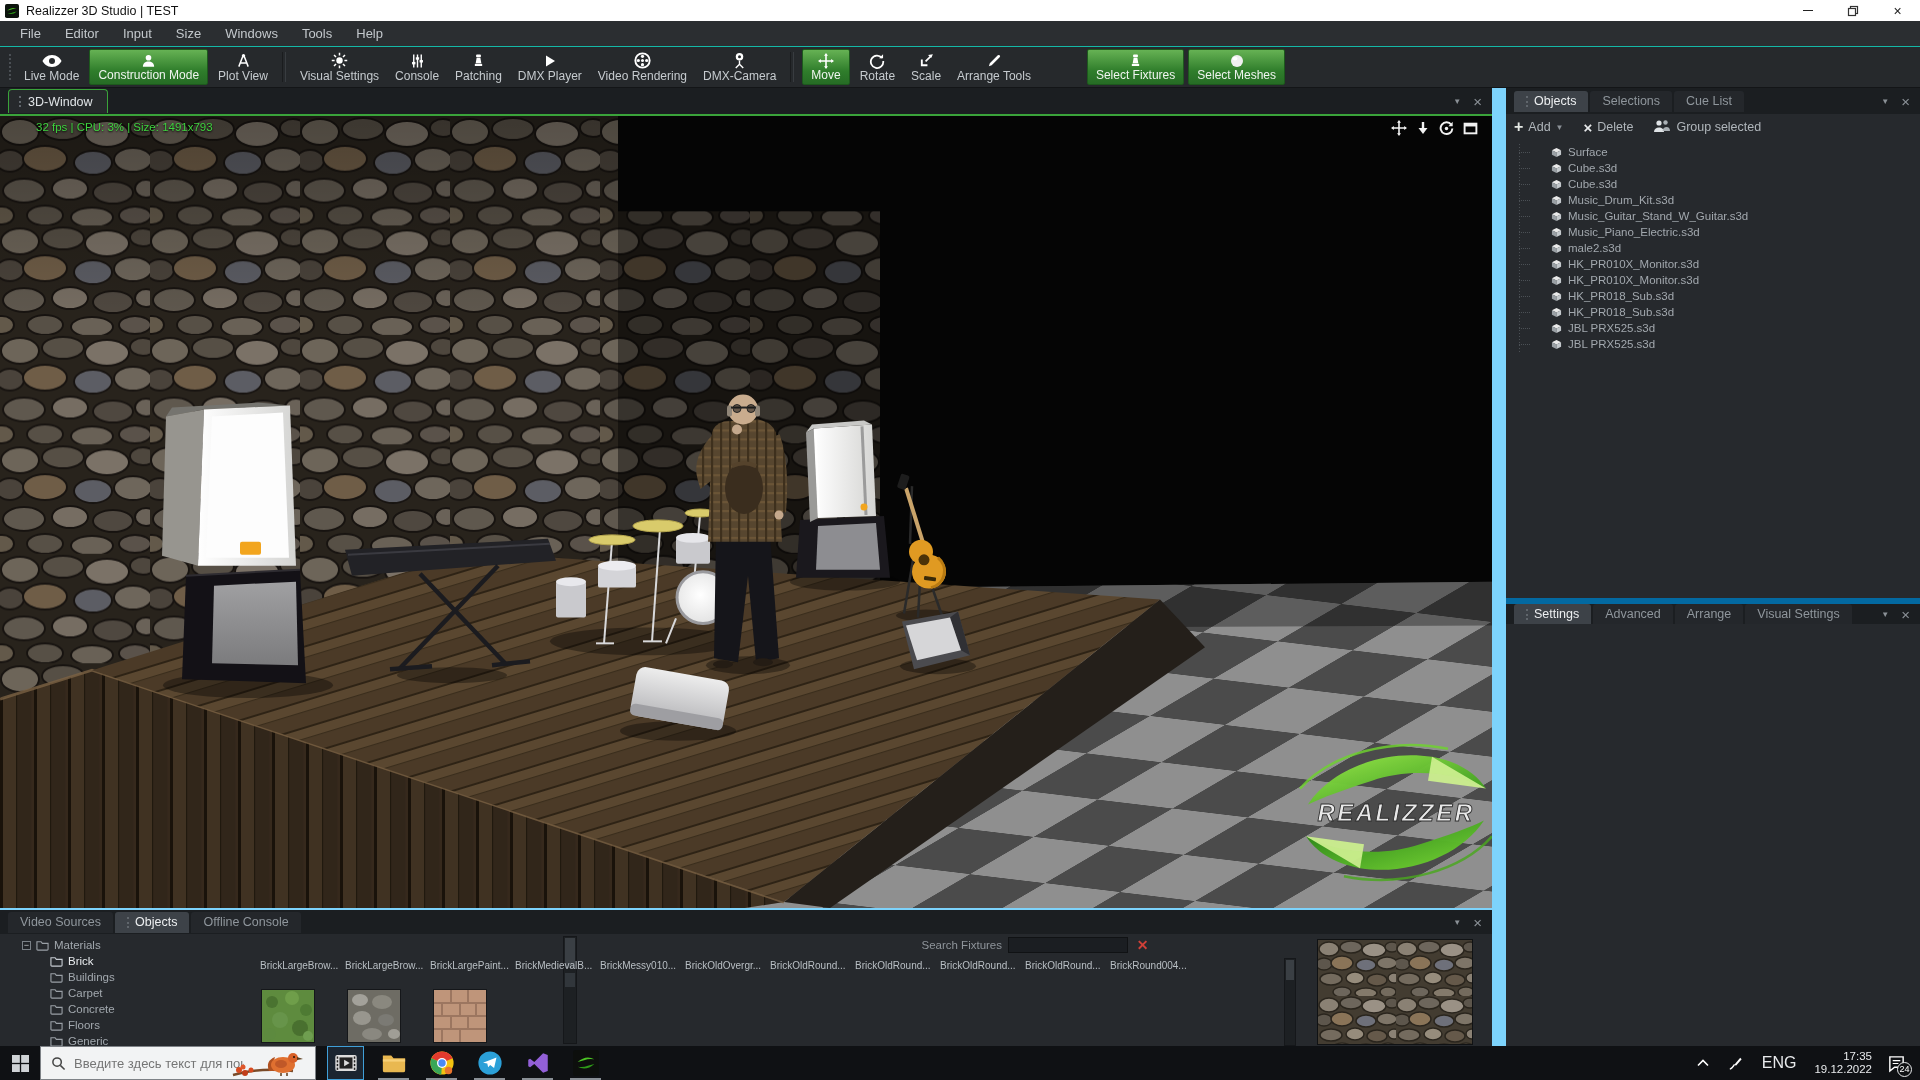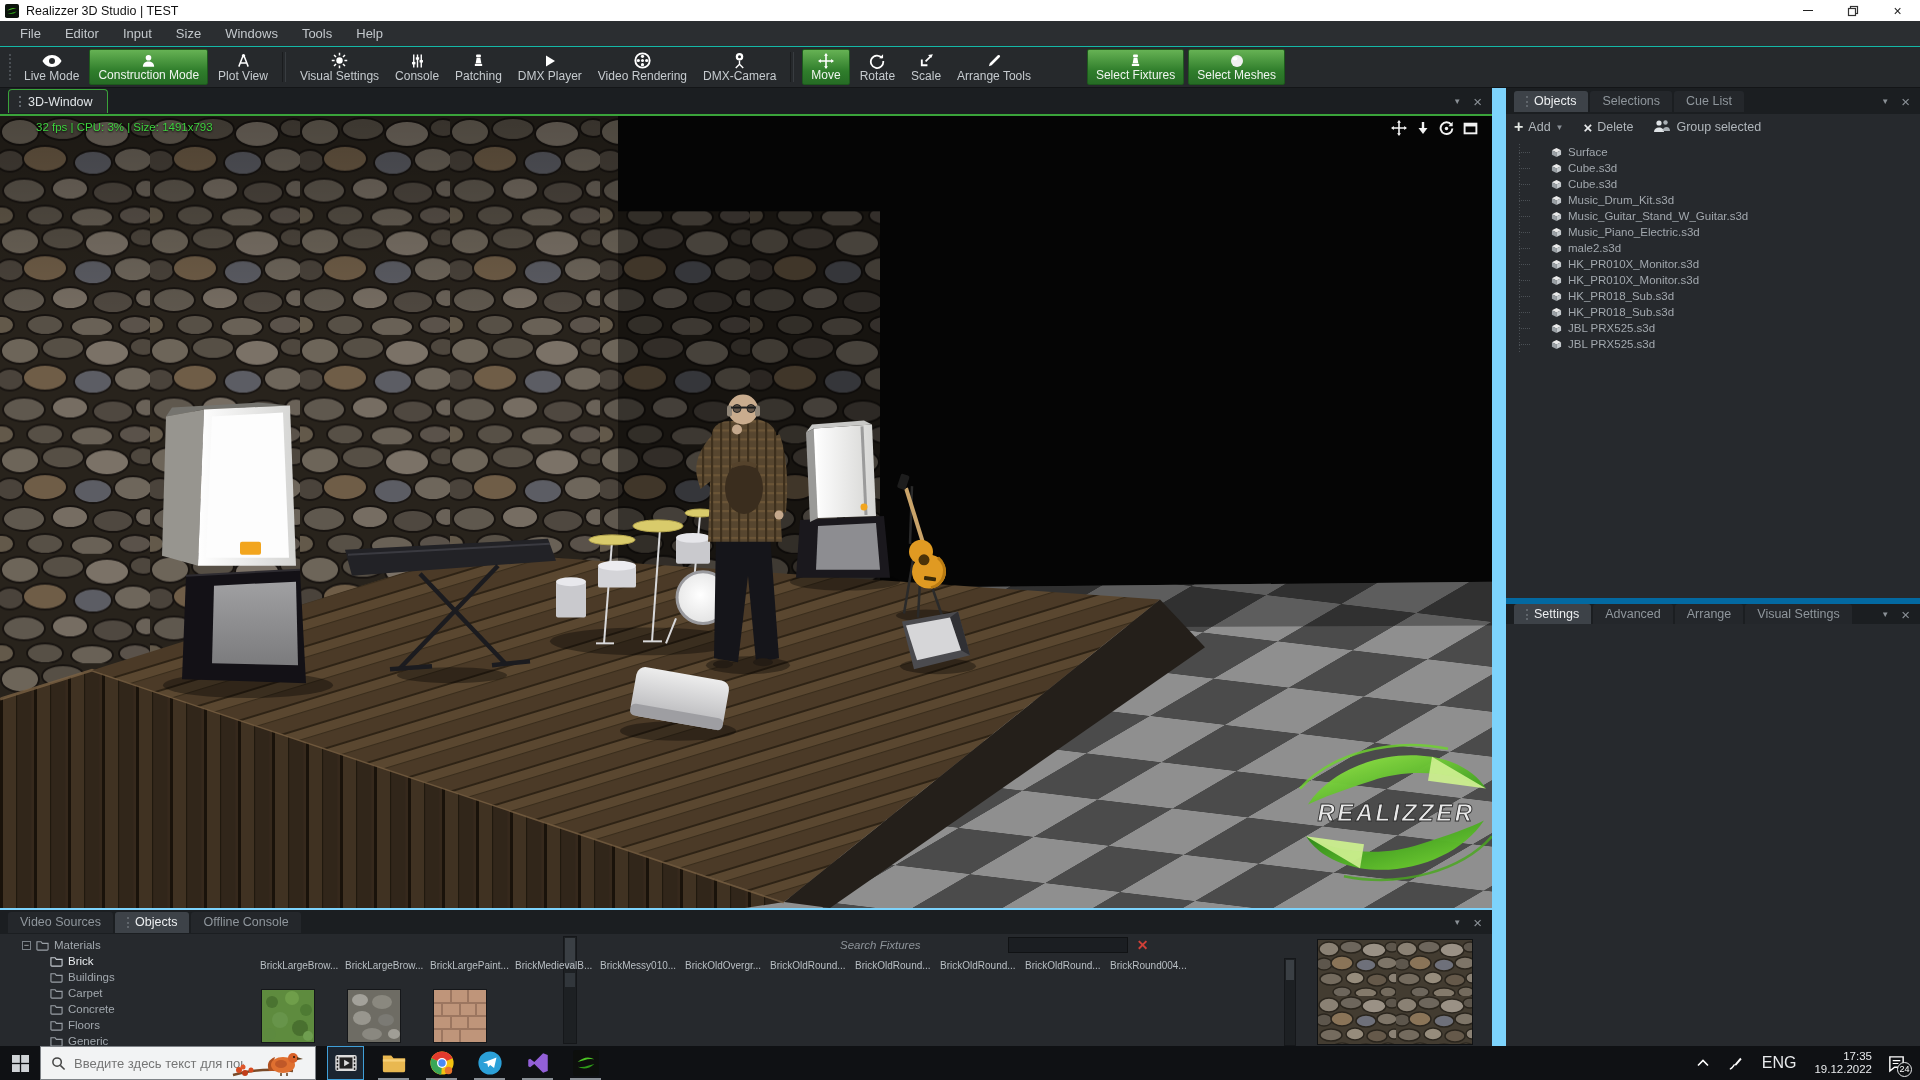--- a/index.html
+++ b/index.html
@@ -70,21 +70,21 @@
   #lib-tabbar{height:24px}
   #lib-content{position:absolute;left:0;top:24px;width:100%;height:112px;overflow:hidden}
   .lrow{position:relative;height:16px;display:flex;align-items:center;color:#a2a8ae;font-size:11.5px;white-space:nowrap;gap:5px}
   .lrow.sel{color:#e8ebee}
   .expandbox{width:9px;height:9px;border:1px solid #7a8086;background:#202327;color:#c8ccd0;font-size:9px;line-height:7px;text-align:center;flex:none}
   .fold{width:13px;height:11px;flex:none}
   #lib-tree{position:absolute;left:22px;top:3px;width:240px}
   #lib-scroll1{position:absolute;left:563px;top:2px;width:14px;height:108px;background:#1d2023;border:1px solid #15171a}
   #lib-scroll1 .thumb{position:absolute;left:1px;top:1px;width:10px;height:30px;background:#3a3f44}
   #lib-scroll1 .btn{position:absolute;left:1px;top:36px;width:10px;height:14px;background:#31363b}
-  #lib-search-label{position:absolute;left:840px;top:5px;width:162px;text-align:left;font-size:11.5px;font-style:italic;color:#8e949a}
+  #lib-search-label{position:absolute;left:840px;top:5px;width:162px;text-align:right;font-size:11.5px;color:#8e949a}
   #lib-search{position:absolute;left:1008px;top:3px;width:120px;height:16px;background:#1b1e22;border:1px solid #101214;color:#cfd3d6;font-size:11px;padding:0 3px}
   #lib-search-x{position:absolute;left:1133px;top:2px;width:19px;height:18px;color:#d04038;font-weight:bold;font-size:14px;text-align:center;line-height:18px}
   .thlabel{position:absolute;top:26px;width:82px;font-size:10px;color:#b9bfc4;white-space:nowrap;overflow:hidden}
   .thumbimg{position:absolute;top:56px;width:52px;height:52px;outline:1px solid #15171a}
   #lib-scroll2{position:absolute;left:1284px;top:24px;width:12px;height:88px;background:#1d2023;border:1px solid #15171a}
   #lib-scroll2 .thumb{position:absolute;left:1px;top:1px;width:8px;height:20px;background:#3a3f44}
   #lib-preview{position:absolute;left:1318px;top:6px;width:154px;height:104px;outline:1px solid #101214}
 
   
   #taskbar{left:0;top:1046px;width:1920px;height:34px;background:#0f1114;display:flex;align-items:center}

